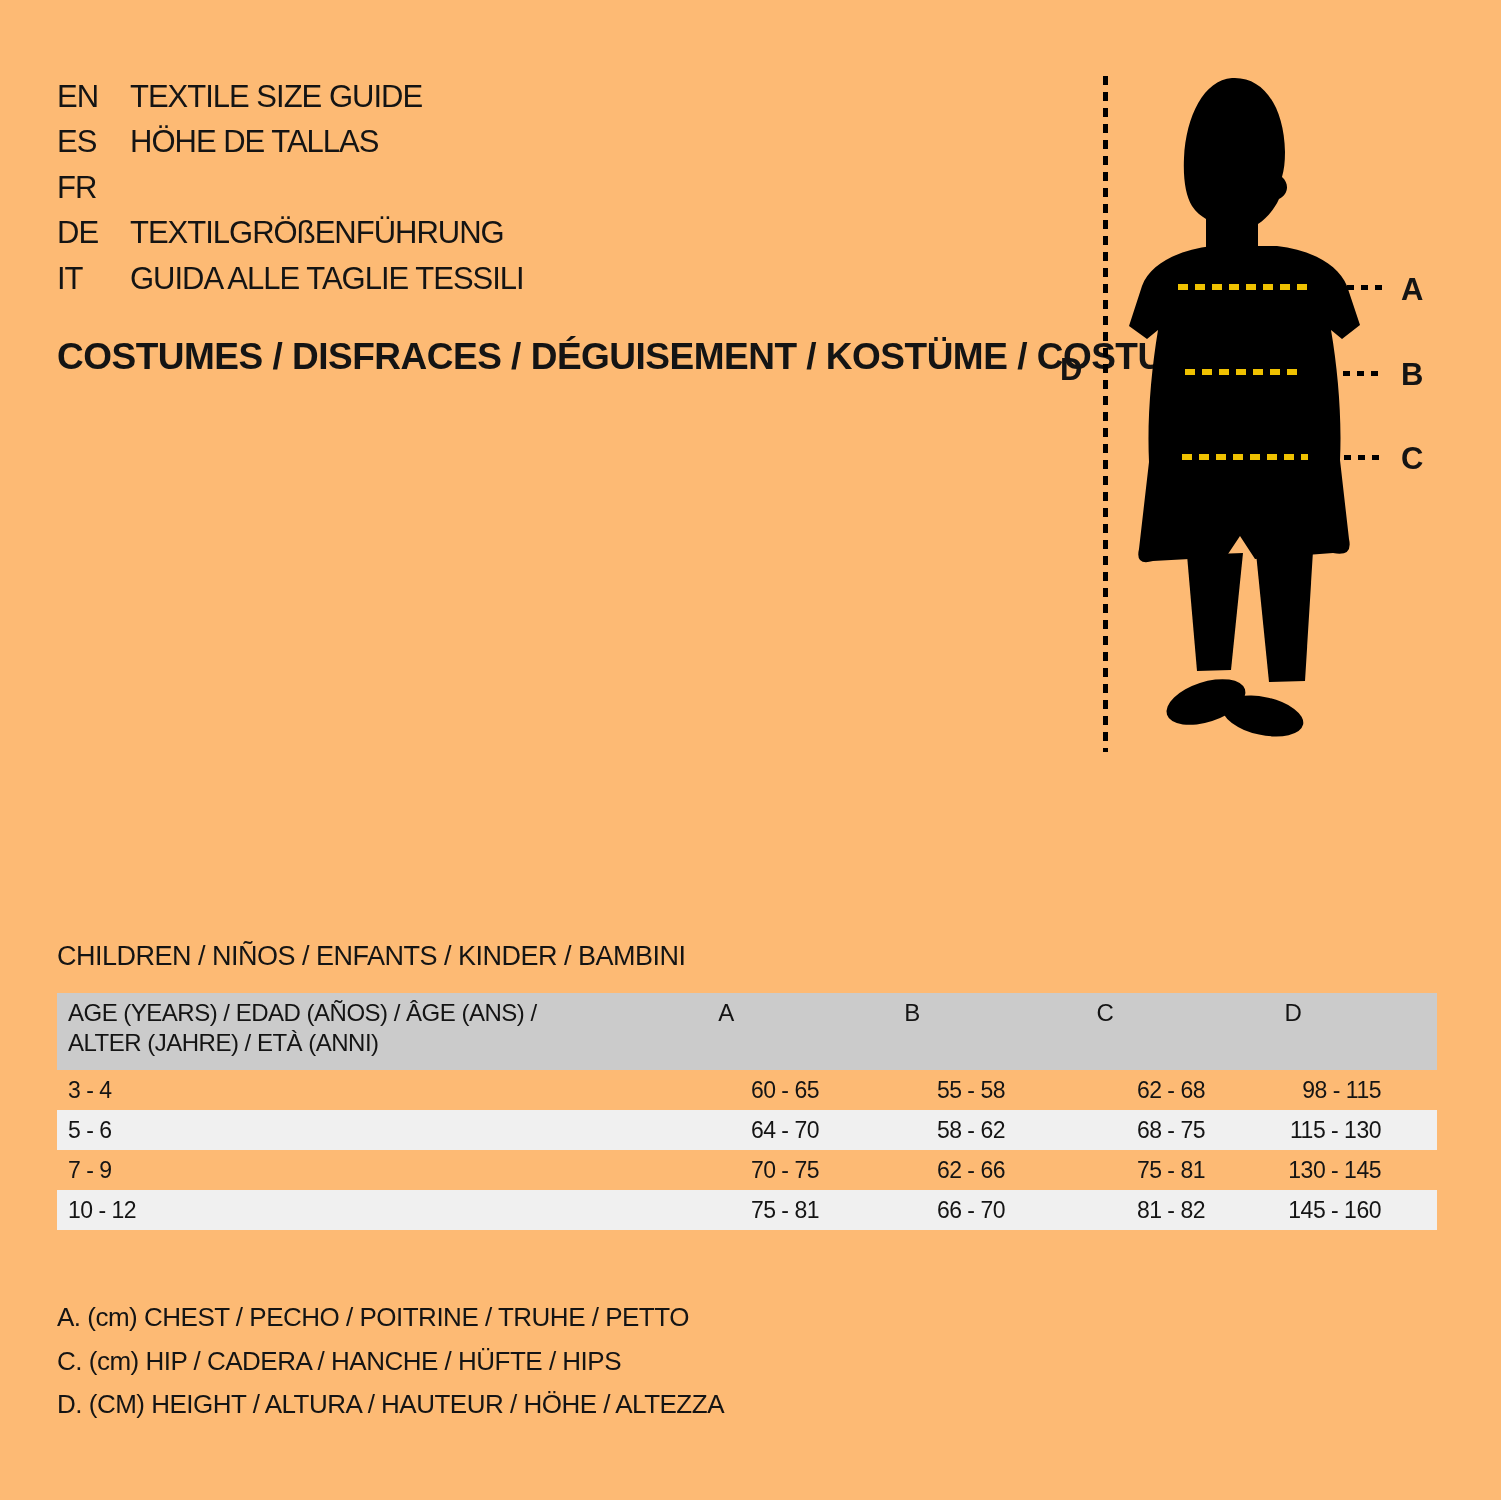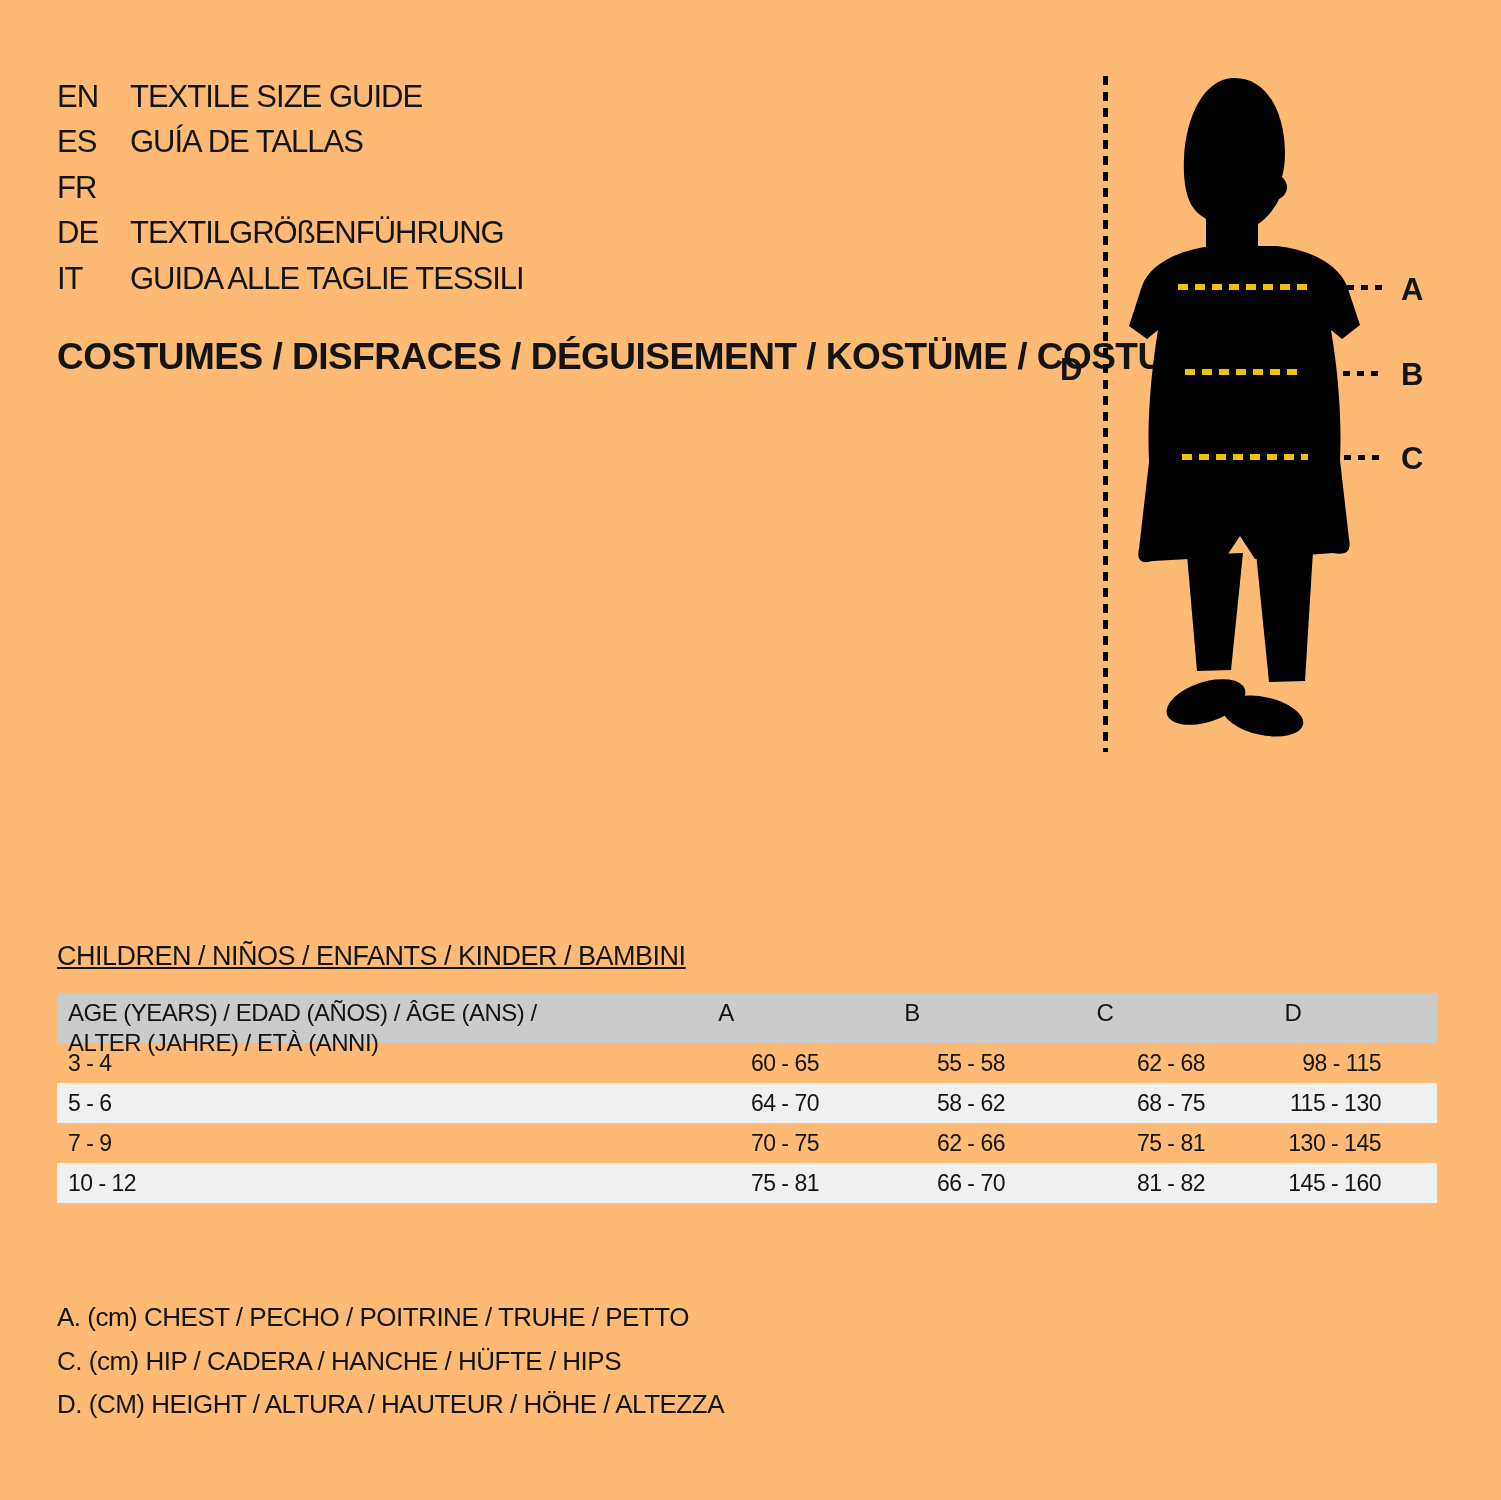--- a/index.html
+++ b/index.html
@@ -35,24 +35,24 @@
   .ld-a{left:1333px;top:285px;width:52px;}
   .ld-b{left:1329px;top:371px;width:54px;}
   .ld-c{left:1330px;top:455px;width:55px;}
   .measure-label{position:absolute;font-size:31px;font-weight:bold;}
   .lb-a{left:1401px;top:272px;}
   .lb-b{left:1401px;top:357px;}
   .lb-c{left:1401px;top:441px;}
   .lb-d{left:1060px;top:352px;}
 
   
-  .table-title{position:absolute;left:57px;top:941px;font-size:27px;letter-spacing:-0.5px;white-space:nowrap;text-decoration:underline;}
+  .table-title{position:absolute;left:57px;top:941px;font-size:27px;letter-spacing:-0.5px;white-space:nowrap;}
   .size-table{position:absolute;left:57px;top:993px;width:1380px;}
   .t-grid{display:grid;grid-template-columns:576px 186px 186px 200px 176px 56px;}
-  .t-head{background:var(--head-bg);height:50px;font-size:24px;letter-spacing:-0.5px;}
+  .t-head{background:var(--head-bg);height:77px;font-size:24px;letter-spacing:-0.5px;}
   .t-head .cell-age{padding:5px 0 0 11px;line-height:30px;}
   .t-head .cell-val{text-align:center;padding-top:5px;line-height:30px;}
   .t-row{height:40px;align-items:center;font-size:23px;letter-spacing:-0.5px;}
   .t-row.alt{background:var(--row-alt);}
   .cell-age{padding-left:11px;}
   .cell-val{text-align:right;}
 
   
   .legend{position:absolute;left:57px;top:1296px;}
   .legend-row{height:43.5px;display:flex;align-items:center;font-size:26px;letter-spacing:-0.5px;white-space:nowrap;}
@@ -62,21 +62,21 @@
 
 <div class="page">
 
   <div class="lang-list">
     <div class="lang-row">
       <span class="lang-code">EN</span>
       <span class="lang-label">TEXTILE SIZE GUIDE</span>
     </div>
     <div class="lang-row">
       <span class="lang-code">ES</span>
-      <span class="lang-label">GUÍA DE TALLAS</span>
+      <span class="lang-label">HÖHE DE TALLAS</span>
     </div>
     <div class="lang-row">
       <span class="lang-code">FR</span>
     </div>
     <div class="lang-row">
       <span class="lang-code">DE</span>
       <span class="lang-label">TEXTILGRÖßENFÜHRUNG</span>
     </div>
     <div class="lang-row">
       <span class="lang-code">IT</span>

